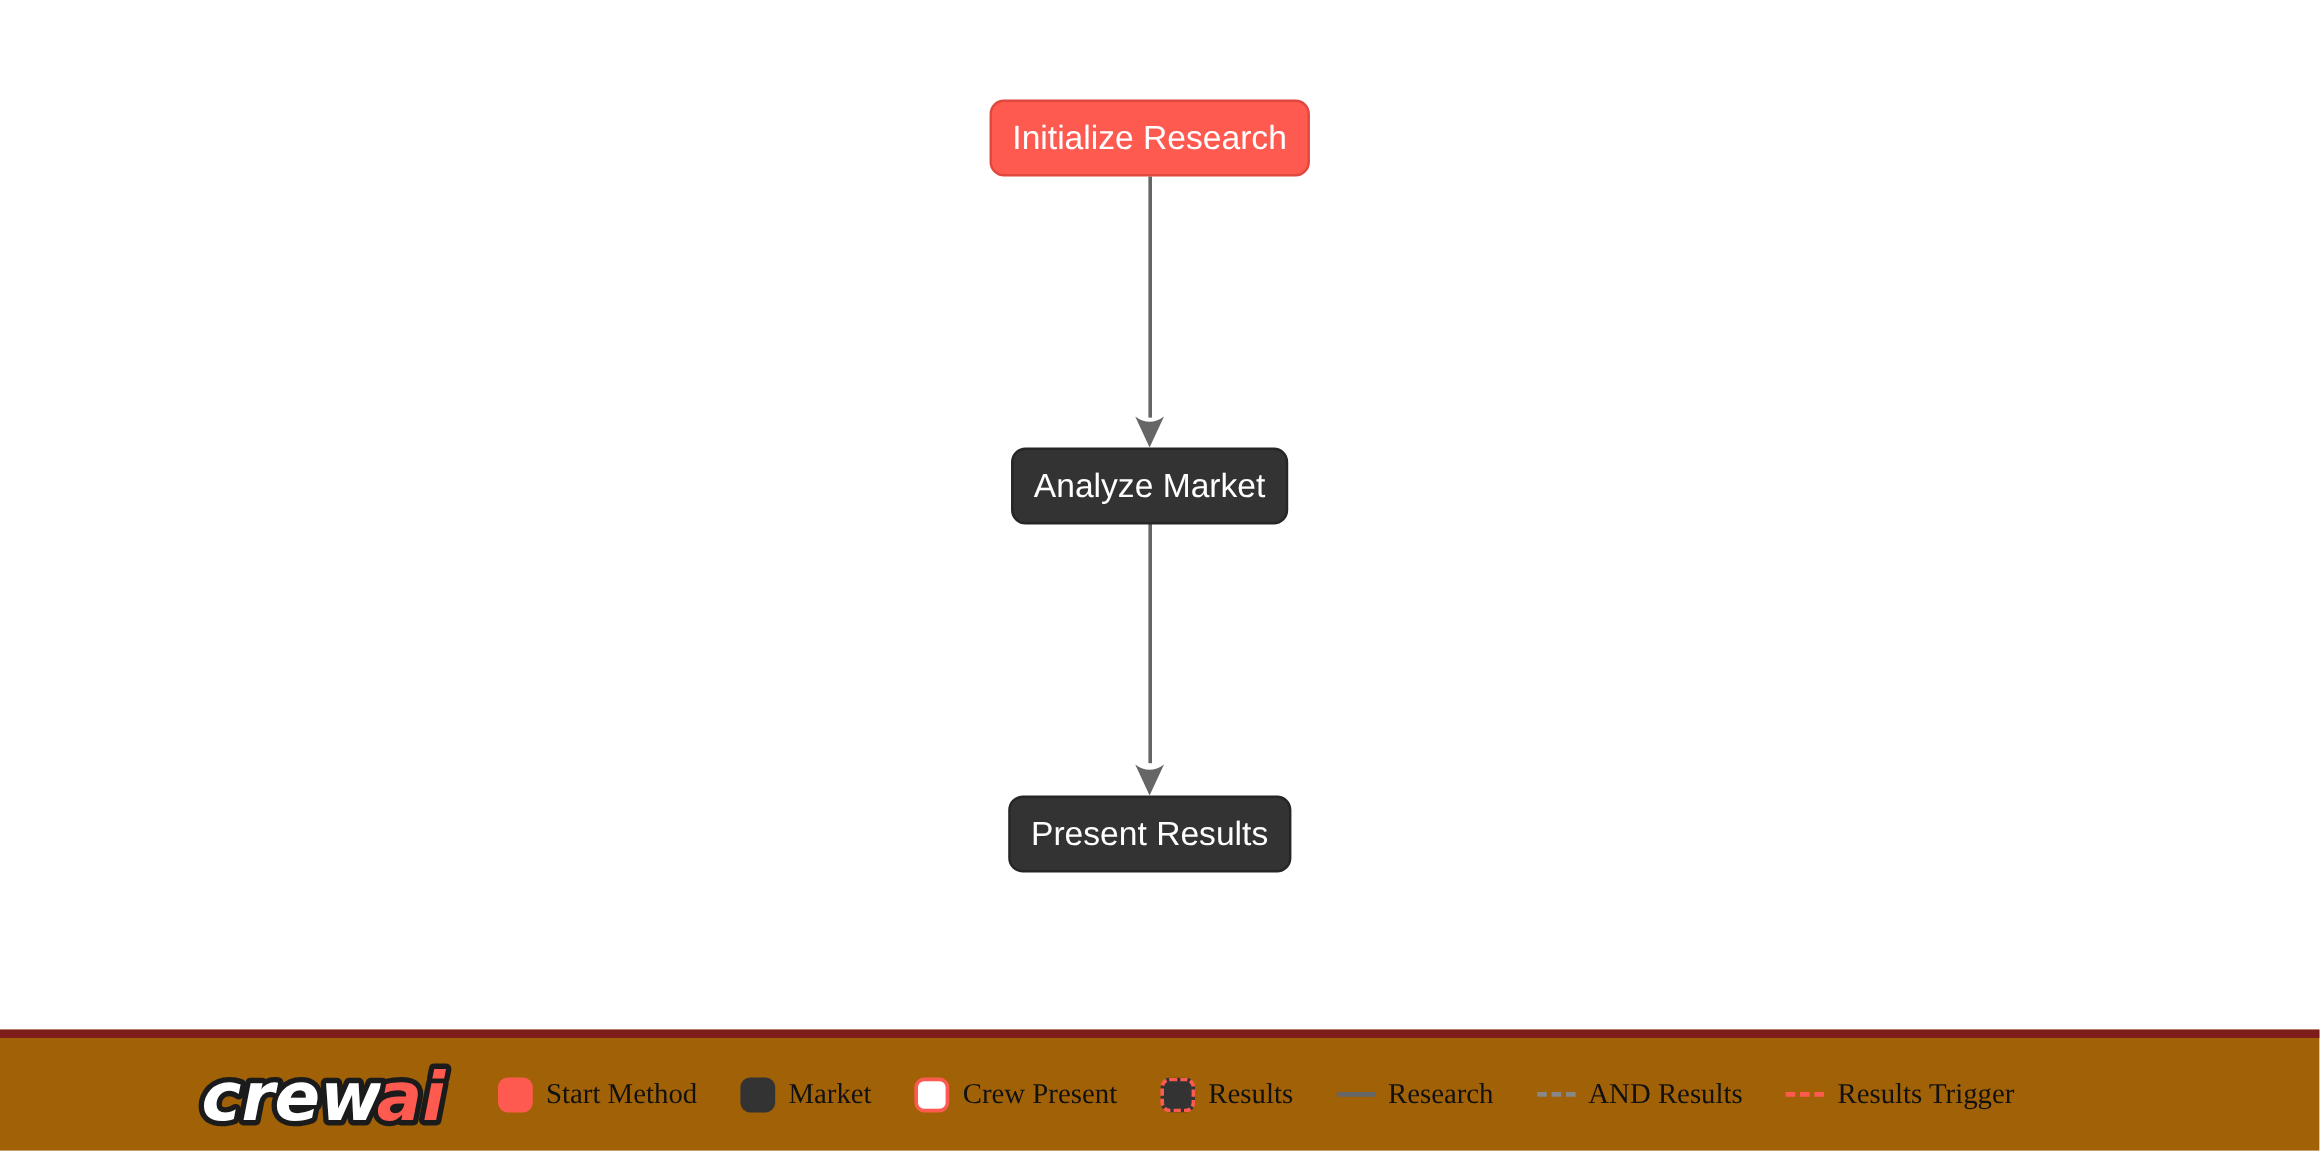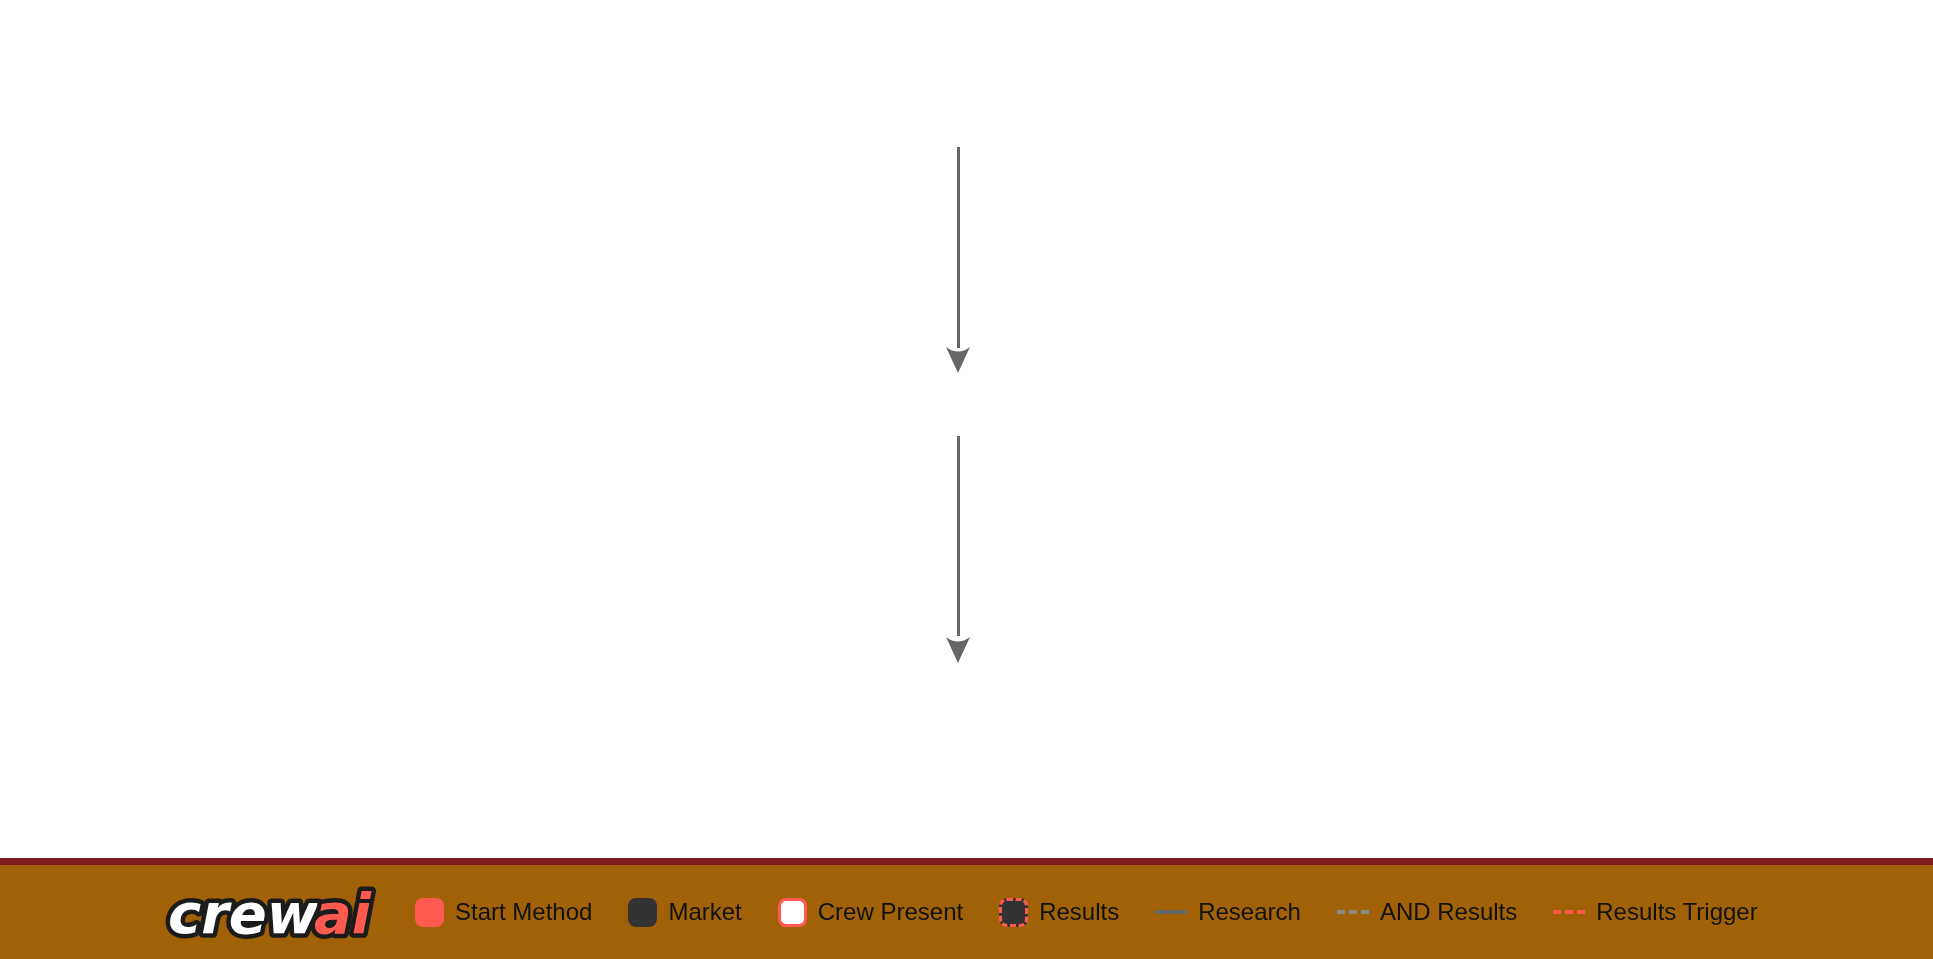--- a/index.html
+++ b/index.html
@@ -65,21 +65,21 @@
     top: 0;
     height: 100%;
     display: flex;
     align-items: center;
     gap: 36px;
   }
   .legend-item {
     display: flex;
     align-items: center;
     gap: 11px;
-    font-family: Liberation Sans, sans-serif;
+    font-family: Liberation Serif, serif;
     font-size: 24px;
     color: #111111;
     white-space: nowrap;
   }
   .swatch {
     width: 29px;
     height: 29px;
     border-radius: 8px;
     flex: 0 0 auto;
   }
@@ -104,22 +104,25 @@
   <div class="edge-line" style="top:147px; height:201px;"></div>
   <svg class="arrowhead" style="top:345px;" viewBox="0 0 26 28">
     <path d="M13 28 L25 2 Q13 11 1 2 Z" fill="#666666"></path>
   </svg>
 
   <div class="edge-line" style="top:436px; height:200px;"></div>
   <svg class="arrowhead" style="top:635px;" viewBox="0 0 26 28">
     <path d="M13 28 L25 2 Q13 11 1 2 Z" fill="#666666"></path>
   </svg>
 
+  <div class="node node-start" style="top:83px;">Initialize Research</div>
 
+  <div class="node node-method" style="top:373px;">Analyze Market</div>
 
+  <div class="node node-method" style="top:663px;">Present Results</div>
 
   <div class="legend-bar">
 
     <svg class="logo" width="232" height="82" viewBox="0 0 232 82">
       <g font-family="DejaVu Sans, sans-serif" font-weight="bold" font-style="italic" font-size="56" paint-order="stroke" stroke-linejoin="round">
         <text x="4" y="58" fill="#ffffff" stroke="#1b1b1b" stroke-width="9">crew</text>
         <text x="150" y="58" fill="#FF5A50" stroke="#1b1b1b" stroke-width="9">ai</text>
       </g>
     </svg>
 

